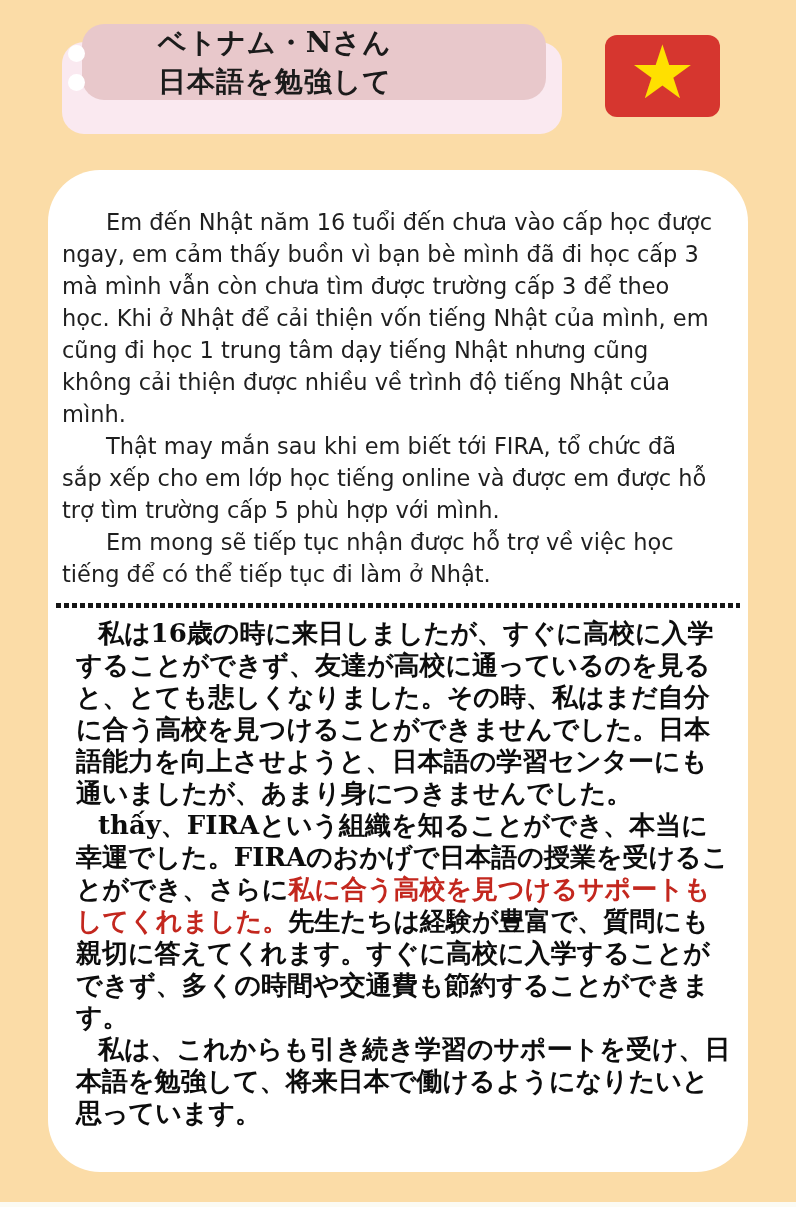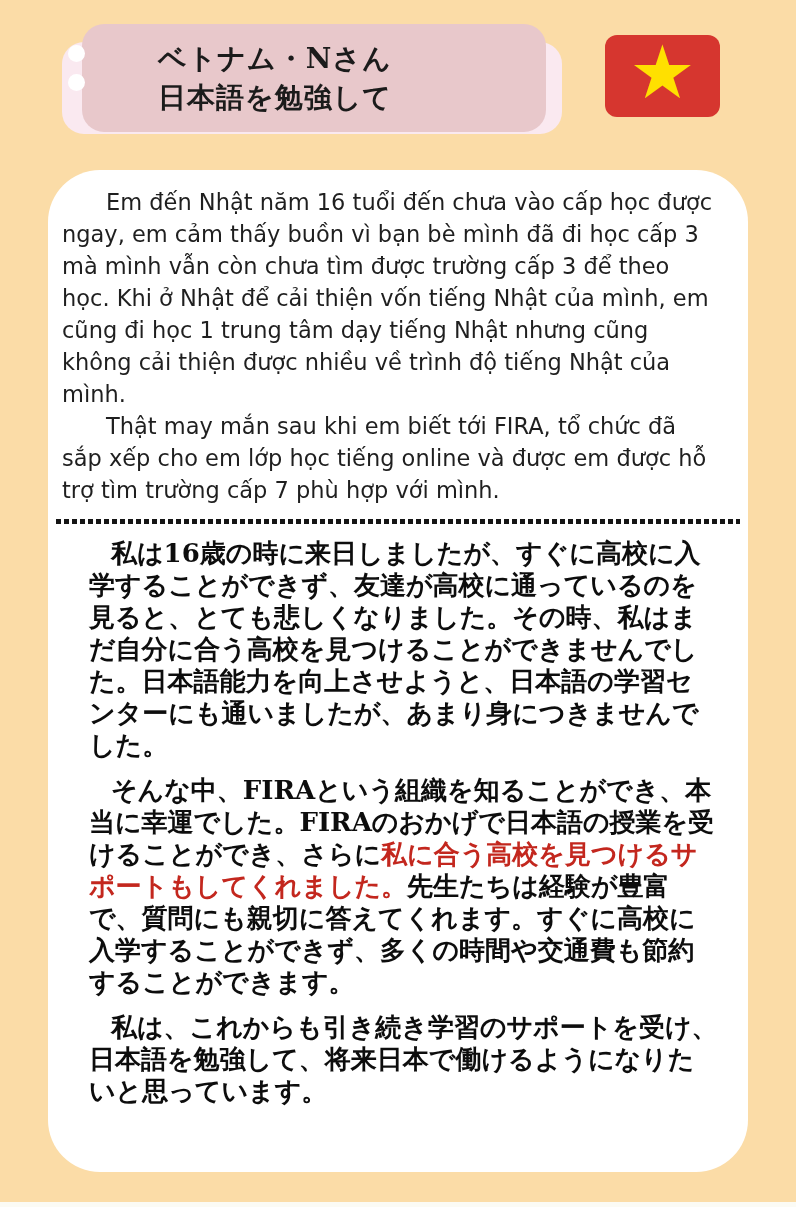--- a/index.html
+++ b/index.html
@@ -12,21 +12,21 @@
   }
 
   
   .badge-shadow {
     position: absolute; left: 62px; top: 42px;
     width: 500px; height: 92px;
     background: #FAE9F0; border-radius: 22px;
   }
   .badge {
     position: absolute; left: 82px; top: 24px;
-    width: 464px; height: 108px;
+    width: 464px; height: 76px;
     background: #E8C8CB; border-radius: 22px;
     box-sizing: border-box;
     padding-left: 76px;
     display: flex; flex-direction: column; justify-content: center;
     font-family: "DejaVu Serif", "Liberation Serif", serif;
     font-weight: 700; font-size: 28px; line-height: 39px;
     color: #1b1b1b; letter-spacing: 1px;
   }
   .hole {
     position: absolute; left: 68px;
@@ -48,21 +48,21 @@
     margin-top: -8px;
     font-family: "DejaVu Sans", sans-serif;
   }
 
   
   .card {
     position: absolute; left: 48px; top: 170px;
     width: 700px; height: 1002px;
     background: #ffffff; border-radius: 52px;
     box-sizing: border-box;
-    padding-top: 16px;
+    padding-top: 36px;
     overflow: hidden;
   }
   .vi {
     margin: 0 30px 0 14px;
     font-family: "DejaVu Sans", "Liberation Sans", sans-serif;
     font-size: 22.5px; line-height: 32px;
     color: #1f1f1f;
   }
   .vi p { margin: 0; text-indent: 44px; }
 
@@ -72,21 +72,21 @@
     background: repeating-linear-gradient(90deg, #151515 0 5px, transparent 5px 8px);
   }
 
   .jp {
     margin: 4px 16px 0 28px;
     font-family: "DejaVu Serif", "Liberation Serif", serif;
     font-weight: 700;
     font-size: 26px; line-height: 32px;
     color: #0d0d0d;
   }
-  .jp p { margin: 13px; text-indent: 22px; }
+  .jp p { margin: 0; text-indent: 22px; }
   .jp .red { color: #C3271E; }
 
   .bottom-strip {
     position: absolute; left: 0; bottom: 0;
     width: 796px; height: 5px;
     background: #FBFBF5;
   }
 </style>
 </head>
 <body>
@@ -103,28 +103,29 @@
     <div class="hole hole-2"></div>
     <div class="flag">
       <span class="star">★</span>
     </div>
   </header>
 
   <main class="card">
 
     <section class="vi">
       <p>Em đến Nhật năm 16 tuổi đến chưa vào cấp học được ngay, em cảm thấy buồn vì bạn bè mình đã đi học cấp 3 mà mình vẫn còn chưa tìm được trường cấp 3 để theo học. Khi ở Nhật để cải thiện vốn tiếng Nhật của mình, em cũng đi học 1 trung tâm dạy tiếng Nhật nhưng cũng không cải thiện được nhiều về trình độ tiếng Nhật của mình.</p>
-      <p>Thật may mắn sau khi em biết tới FIRA, tổ chức đã sắp xếp cho em lớp học tiếng online và được em được hỗ trợ tìm trường cấp 7 phù hợp với mình.</p>
+      <p>Thật may mắn sau khi em biết tới FIRA, tổ chức đã sắp xếp cho em lớp học tiếng online và được em được hỗ trợ tìm trường cấp 5 phù hợp với mình.</p>
+      <p>Em mong sẽ tiếp tục nhận được hỗ trợ về việc học tiếng để có thể tiếp tục đi làm ở Nhật.</p>
     </section>
 
     <div class="divider"></div>
 
     <section class="jp">
       <p>私は16歳の時に来日しましたが、すぐに高校に入学することができず、友達が高校に通っているのを見ると、とても悲しくなりました。その時、私はまだ自分に合う高校を見つけることができませんでした。日本語能力を向上させようと、日本語の学習センターにも通いましたが、あまり身につきませんでした。</p>
-      <p><span>そんな中、FIRAという組織を知ることができ、本当に幸運でした。FIRAのおかげで日本語の授業を受けることができ、さらに</span><span class="red">私に合う高校を見つけるサポートもしてくれました。</span><span>先生たちは経験が豊富で、質問にも親切に答えてくれます。すぐに高校に入学することができず、多くの時間や交通費も節約することができます。</span></p>
+      <p><span>thấy、FIRAという組織を知ることができ、本当に幸運でした。FIRAのおかげで日本語の授業を受けることができ、さらに</span><span class="red">私に合う高校を見つけるサポートもしてくれました。</span><span>先生たちは経験が豊富で、質問にも親切に答えてくれます。すぐに高校に入学することができず、多くの時間や交通費も節約することができます。</span></p>
       <p>私は、これからも引き続き学習のサポートを受け、日本語を勉強して、将来日本で働けるようになりたいと思っています。</p>
     </section>
 
   </main>
 
   <div class="bottom-strip"></div>
 
 </div>
 
 </body></html>

